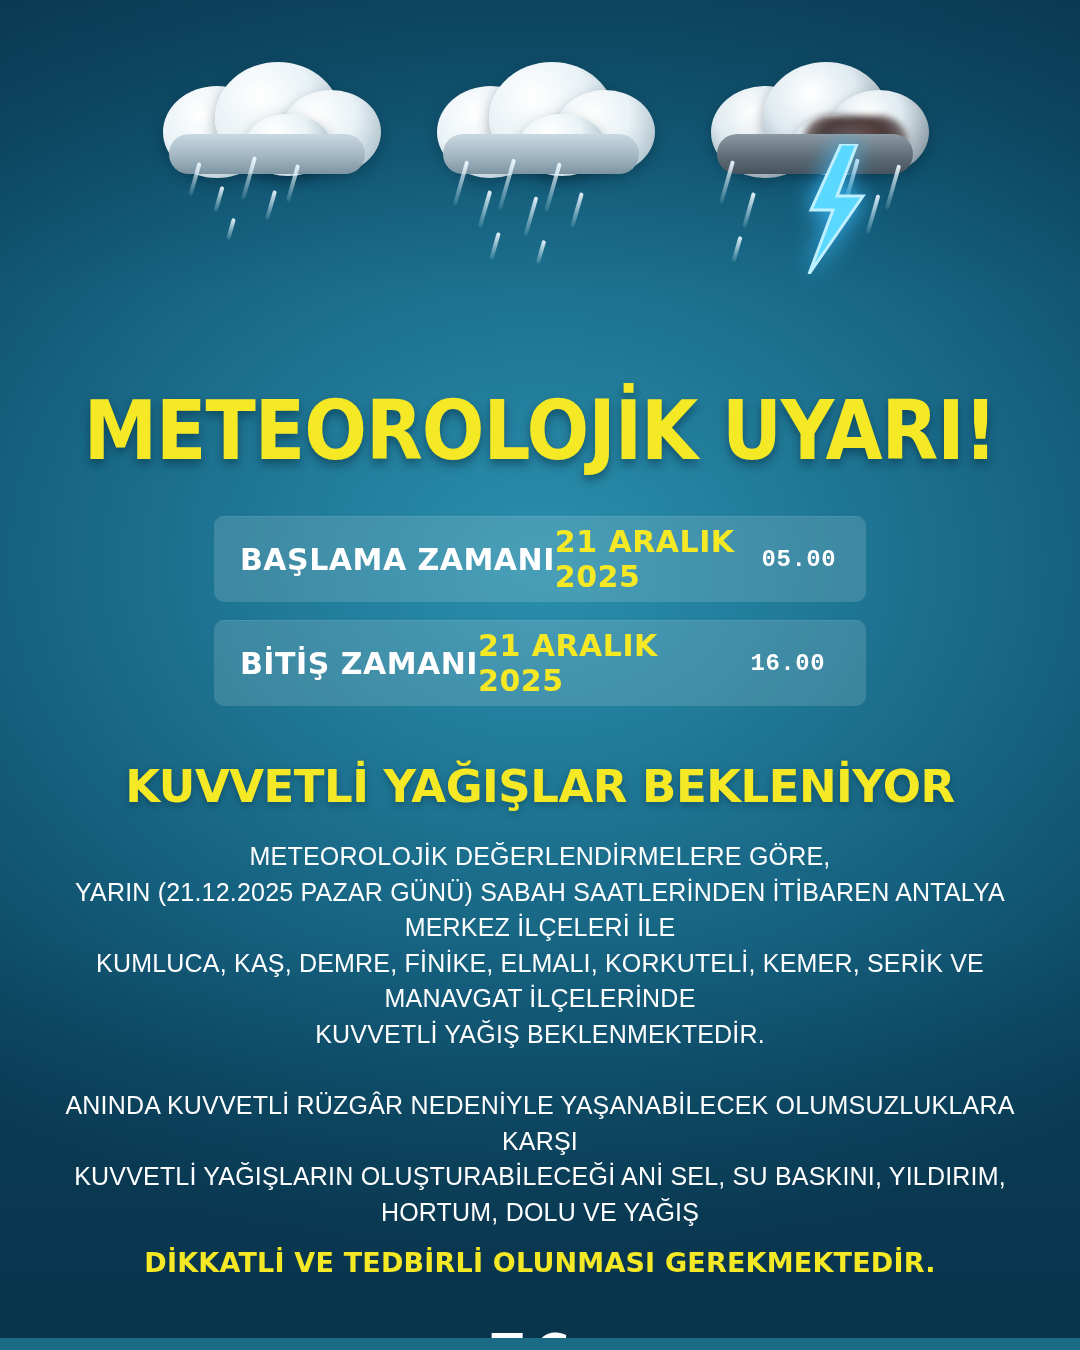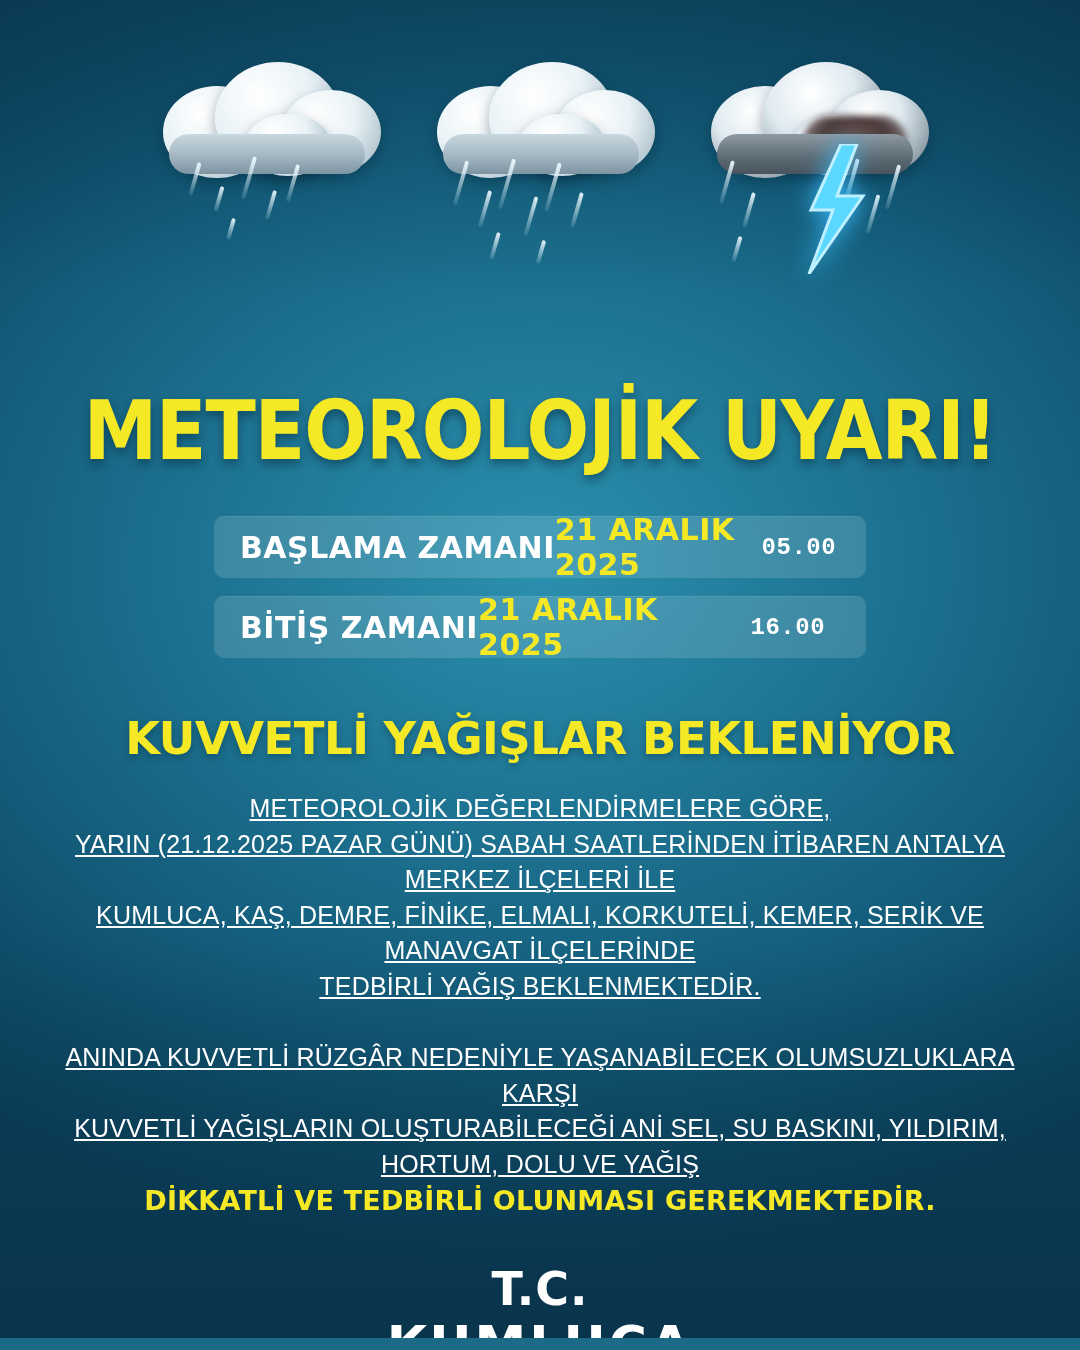--- a/index.html
+++ b/index.html
@@ -138,21 +138,21 @@
     display: flex;
     flex-direction: column;
     gap: 18px;
   }
   .time-row {
     height: 62px;
     border-radius: 10px;
     background: rgba(255,255,255,0.14);
     display: flex;
     align-items: center;
-    padding: 0 26px;
+    padding: 12px 26px;
     box-shadow: inset 0 1px 0 rgba(255,255,255,0.08);
   }
   .time-label {
     color: #ffffff;
     font-size: 30px;
     font-weight: 700;
     letter-spacing: 0.5px;
     font-family: "DejaVu Sans", sans-serif;
     flex: 0 0 auto;
   }
@@ -197,23 +197,24 @@
     text-align: center;
     color: #ffffff;
   }
   .para {
     font-size: 25px;
     line-height: 1.42;
     font-family: "Liberation Sans", sans-serif;
     letter-spacing: 0.2px;
   }
   .para.second { margin-top: 36px; }
-  .para .line { display: block; text-decoration: underline; }
+  .para .line { display: block; }
   .emphasis {
     display: block;
+    margin-top: 14px;
     color: #f5e825;
     font-size: 27px;
     font-weight: 700;
     font-family: "DejaVu Sans", sans-serif;
   }
 
   
   .logo {
     position: relative;
     z-index: 2;
@@ -322,21 +323,21 @@
     </div>
   </div>
 
   <div class="subhead">KUVVETLİ YAĞIŞLAR BEKLENİYOR</div>
 
   <div class="body-text">
     <div class="para first">
       <span class="line">METEOROLOJİK DEĞERLENDİRMELERE GÖRE,</span>
       <span class="line">YARIN (21.12.2025 PAZAR GÜNÜ) SABAH SAATLERİNDEN İTİBAREN ANTALYA MERKEZ İLÇELERİ İLE</span>
       <span class="line">KUMLUCA, KAŞ, DEMRE, FİNİKE, ELMALI, KORKUTELİ, KEMER, SERİK VE MANAVGAT İLÇELERİNDE</span>
-      <span class="line">TEDBİRLİ YAĞIŞ BEKLENMEKTEDİR.</span>
+      <span class="line">KUVVETLİ YAĞIŞ BEKLENMEKTEDİR.</span>
     </div>
     <div class="para second">
       <span class="line">ANINDA KUVVETLİ RÜZGÂR NEDENİYLE YAŞANABİLECEK OLUMSUZLUKLARA KARŞI</span>
       <span class="line">KUVVETLİ YAĞIŞLARIN OLUŞTURABİLECEĞİ ANİ SEL, SU BASKINI, YILDIRIM, HORTUM, DOLU VE YAĞIŞ</span>
       <span class="emphasis">DİKKATLİ VE TEDBİRLİ OLUNMASI GEREKMEKTEDİR.</span>
     </div>
   </div>
 
   <div class="logo">
     <div class="logo-tc">T.C.</div>

